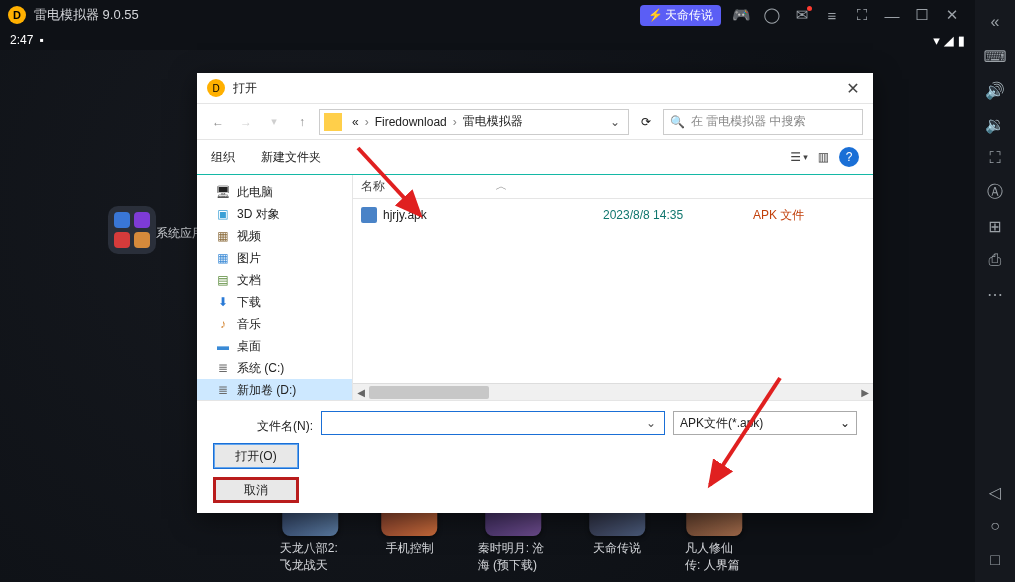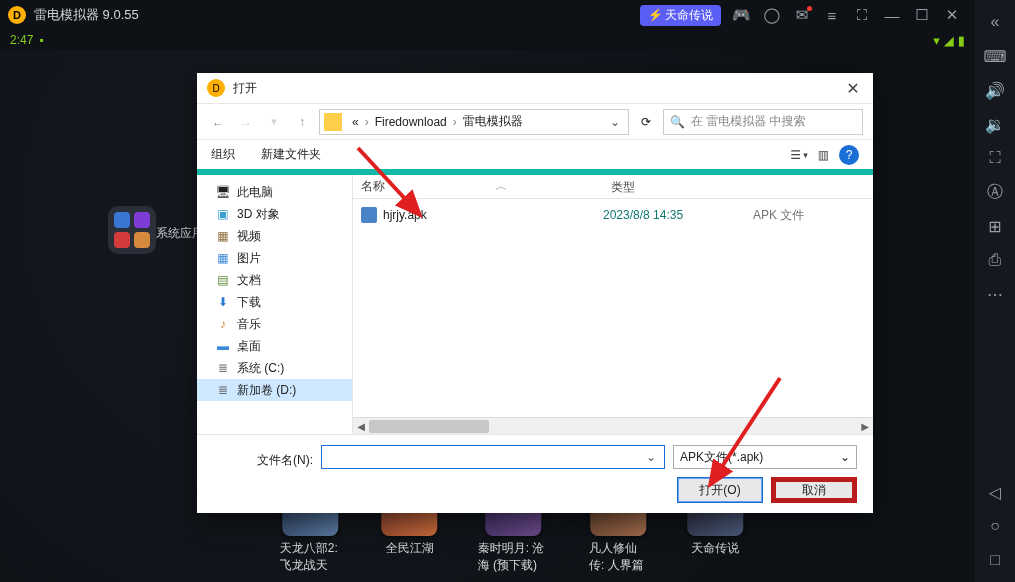--- a/index.html
+++ b/index.html
@@ -12,21 +12,21 @@
 
 
 .titlebar { height: 30px; display: flex; align-items: center; padding: 0 8px; background: #0e1116; color: #d4d6da; font-size: 13px; }
 .titlebar .logo { width: 18px; height: 18px; border-radius: 50%; background: #ffb000; margin-right: 8px; display:flex;align-items:center;justify-content:center;font-size:11px;color:#000;font-weight:bold;}
 .titlebar .spacer { flex: 1; }
 .titlebar .phone-ctrl { background: #5b5ef5; color: #fff; border-radius: 4px; padding: 2px 8px; font-size: 12px; margin-right: 6px; display:flex;align-items:center;gap:2px;}
 .titlebar .tb-icon { width: 26px; height: 26px; display: flex; align-items: center; justify-content: center; color: #9aa0a6; font-size: 15px; margin: 0 2px; position:relative;}
 .reddot { position:absolute; top:4px; right:3px; width:5px; height:5px; background:#ff3b30; border-radius:50%;}
 
 
-.statusbar { height: 20px; display: flex; align-items: center; padding: 0 10px; color: #84cc16; font-size: 12px; background:#0e1116;}
+.statusbar { height: 20px; display: flex; align-items: center; padding: 0 10px; color: #ffffff; font-size: 12px; background:#0e1116;}
 .statusbar .sb-left { display:flex;align-items:center; gap:6px;}
 .statusbar .spacer { flex: 1; }
 .statusbar .sb-right { display:flex;align-items:center; gap:4px; font-size:13px;}
 
 
 .launcher { position: absolute; top: 50px; left: 0; right: 0; bottom: 0; background: radial-gradient(circle at 30% 30%, #16191f 0%, #0e1116 70%); }
 .sys-app { position: absolute; left: 108px; top: 156px; display:flex;flex-direction:row;align-items:center;color:#c9ccd1;font-size:12px;}
 .sys-app .iconwrap { width:48px; height:48px; background:#2a2f3a; border-radius:10px; display:grid;grid-template-columns:1fr 1fr;grid-template-rows:1fr 1fr;padding:6px;gap:4px;margin-bottom:6px;}
 .sys-app .iconwrap div{border-radius:4px;}
 
@@ -43,58 +43,58 @@
 .fd-nav { height:36px; display:flex;align-items:center;gap:6px;padding:0 10px;border-top:1px solid #e5e5e5;}
 .navbtn { width:22px;height:22px;display:flex;align-items:center;justify-content:center;color:#888;}
 .breadcrumb { flex:1; height:26px; border:1px solid #ccc; display:flex; align-items:center; padding:0 4px; gap:0;}
 .breadcrumb .fo { width:18px;height:18px;background:#ffcf4a;margin-right:4px;}
 .breadcrumb .seg { padding:0 6px; display:flex;align-items:center;gap:4px;}
 .breadcrumb .sep { color:#888;}
 .breadcrumb .dd { margin-left:auto;color:#555;padding:0 4px;}
 .refresh { width:22px;height:22px;display:flex;align-items:center;justify-content:center;}
 .search { width:200px;height:26px;border:1px solid #ccc;display:flex;align-items:center;gap:6px;padding:0 6px;color:#888;}
 
-.fd-toolbar { height:36px; display:flex;align-items:center;gap:20px;padding:0 14px;border-top:1px solid #e5e5e5;border-bottom:6px solid #14b8a6; background:#fff;}
+.fd-toolbar { height:36px; display:flex;align-items:center;gap:20px;padding:0 14px;border-top:1px solid #e5e5e5;border-bottom:1px solid #14b8a6; background:#fff;}
 .fd-toolbar .left { display:flex;gap:26px;color:#06c;}
 .fd-toolbar .right { margin-left:auto; display:flex;gap:10px;align-items:center;}
 .viewbtn { display:flex;align-items:center;gap:2px;color:#444;}
 .helpbtn { width:20px;height:20px;border-radius:50%;background:#1a6fd6;color:#fff;display:flex;align-items:center;justify-content:center;font-size:12px;}
 
 .fd-body { flex:1; display:flex; overflow:hidden;}
 .sidebar { width:160px; background:#fff; padding:6px 0; overflow:auto;}
 .sb-item { height:22px; display:flex;align-items:center;gap:6px;padding:0 10px 0 18px;}
 .sb-item.sel { background:#cde8ff;}
 .sb-item .icn { width:16px;height:16px;display:flex;align-items:center;justify-content:center;font-size:12px;}
 .filearea { flex:1; display:flex;flex-direction:column; border-left:1px solid #e5e5e5;}
 .colhdr { height:24px; display:flex; border-bottom:1px solid #e5e5e5; color:#444;font-size:12px;}
 .colhdr div { padding:4px 8px;}
 .c-name {width:250px;display:flex;align-items:center;gap:23px;}
 .c-date {width:150px;}
 .c-type {width:120px;}
 .filelist { flex:1; overflow:auto;}
 .frow { display:flex; height:24px;align-items:center;margin-top:4px;}
 .frow .c-name {display:flex;align-items:center;gap:6px;padding-left:8px;}
 .frow .c-date{color:#0f766e;}
-.frow .c-type{color:#737373;}
+.frow .c-type{color:#c2410c;}
 .rowicon { width:16px;height:16px;background:#4a83c7;border-radius:2px;}
 
 .hscroll { height:17px; background:#f0f0f0; position:relative; border-top:1px solid #ddd;}
 .hscroll .thumb { position:absolute; left:16px; top:2px; height:13px; width:120px; background:#c7c7c7;border-radius:2px;}
 .hscroll .arr { position:absolute; top:0; width:16px;height:17px;display:flex;align-items:center;justify-content:center;color:#666;font-size:10px;}
 .hscroll .arr.l{left:0;} .hscroll .arr.r{right:0;}
 
 .fd-footer { padding:10px 16px; display:flex;flex-direction:column;gap:8px; border-top:1px solid #e5e5e5;}
 .fn-row { display:flex;align-items:flex-end;gap:8px;}
 .fn-row label { width:100px; text-align:right;}
 .fn-input { flex:1; height:24px; border:1px solid #1a6fd6; padding:0 4px; display:flex;}
 .fn-input input{flex:1;border:none;outline:none;font-size:12px;}
 .fn-input .dd{width:18px;display:flex;align-items:center;justify-content:center;color:#555;}
 .ft-combo { width:184px;height:24px;border:1px solid #aaa;display:flex;align-items:center;justify-content:space-between;padding:0 6px;}
-.btn-row { display:flex;justify-content:flex-end;gap:8px;}
-.wbtn { width:86px;height:26px;border:5px solid #b91c1c; background:#e8e8e8;display:flex;align-items:center;justify-content:center;}
+.btn-row { display:flex;justify-content:flex-end;gap:8px;flex-direction:column;}
+.wbtn { width:86px;height:26px;border:3px solid #b91c1c; background:#e8e8e8;display:flex;align-items:center;justify-content:center;}
 .wbtn.primary { border:1px solid #1a6fd6; box-shadow: inset 0 0 0 1px #62a5ee;}
 
 
 .arrow { position:absolute; pointer-events:none; }
 .arrow svg { display:block; }
 </style>
 </head>
 <body>
 
 <div class="emulator">
@@ -141,33 +141,33 @@
       <span>系统应用</span>
     </div>
 
     <div class="dock">
       <div class="dock-item">
           <div class="di-icon" style="background:linear-gradient(135deg,#2a3a5a,#5a7aa0)"></div>
           <span>天龙八部2: 飞龙战天</span>
         </div>
       <div class="dock-item">
           <div class="di-icon" style="background:linear-gradient(135deg,#7a3a2a,#c76a3a)"></div>
-          <span>全民江湖</span>
+          <span>手机控制</span>
         </div>
       <div class="dock-item">
           <div class="di-icon" style="background:linear-gradient(135deg,#3a2a5a,#6a4a8a)"></div>
           <span>秦时明月: 沧海 (预下载)</span>
         </div>
       <div class="dock-item">
+          <div class="di-icon" style="background:linear-gradient(135deg,#2a2a3a,#4a5a7a)"></div>
+          <span>天命传说</span>
+        </div>
+      <div class="dock-item">
           <div class="di-icon" style="background:linear-gradient(135deg,#5a3a2a,#a06a4a)"></div>
           <span>凡人修仙传: 人界篇</span>
-        </div>
-      <div class="dock-item">
-          <div class="di-icon" style="background:linear-gradient(135deg,#2a2a3a,#4a5a7a)"></div>
-          <span>天命传说</span>
         </div>
     </div>
   </div>
 
   <div class="filedlg">
     <div class="fd-title">
       <div class="ic">D</div>
       <span>打开</span>
       <div class="x">✕</div>
     </div>
@@ -247,21 +247,20 @@
             <span class="icn" style="color:#6a6a6a">≣</span>
             <span>新加卷 (D:)</span>
           </div>
       </div>
       <div class="filearea">
         <div class="colhdr">
           <div class="c-name">
               <span>名称</span>
               <span style="margin:0 auto;color:#888">︿</span>
             </div>
-          <div class="c-type">类型</div>
         </div>
         <div class="filelist">
           <div class="frow">
             <div class="c-name">
                 <div class="rowicon"></div>
                 <span>hjrjy.apk</span>
               </div>
             <div class="c-date">2023/8/8 14:35</div>
             <div class="c-type">APK 文件</div>
           </div>

